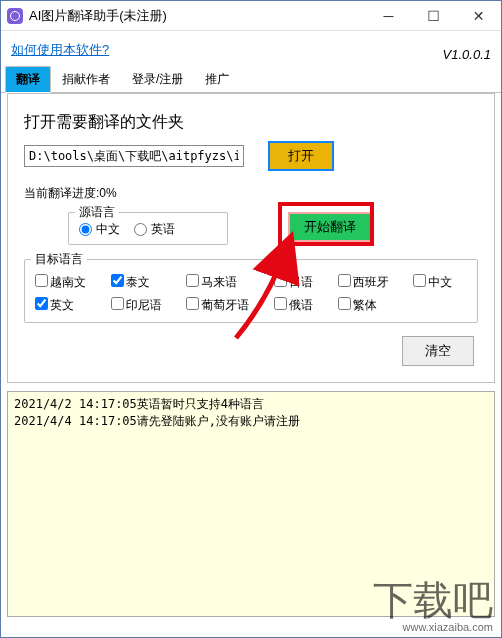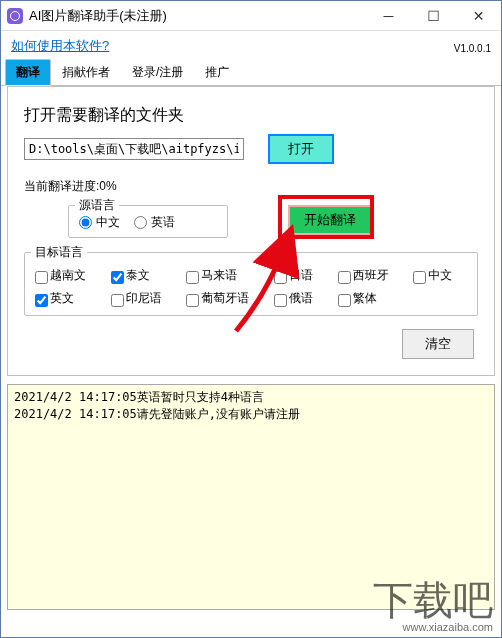--- a/index.html
+++ b/index.html
@@ -44,21 +44,21 @@
       font-size: 14px; color: #333;
       cursor: default;
     }
     .topbar {
       display: flex;
       justify-content: space-between;
       padding: 6px 10px 2px 10px;
       align-items: center;
     }
     .help-link { color: #0066cc; text-decoration: underline; font-size: 13px; }
-    .version { font-size: 10px; margin-top: 4px; }
+    .version { font-size: 13px; margin-top: 10px; font-style: italic; }
     .tabs {
       display: flex;
       padding-left: 4px;
       margin-top: 2px;
     }
     .tab {
       padding: 4px 10px;
       font-size: 12px;
       border: 1px solid transparent;
       cursor: default;
@@ -87,21 +87,21 @@
     .folder-input {
       width: 220px; height: 22px;
       border: 1px solid #888;
       padding: 2px 4px;
       font-family: monospace;
       font-size: 12px;
     }
     .open-btn {
       width: 66px; height: 30px;
       border: 2px solid #0a84ff;
-      background: #5eead4;
+      background: #eab308;
       font-size: 13px;
       cursor: default;
     }
     .progress-text { margin-top: 14px; font-size: 12px; }
     .lang-row { display: flex; align-items: flex-start; margin-top: 10px; margin-left: 44px; }
     .fieldset {
       border: 1px solid #c0c0c0;
       border-radius: 2px;
       padding: 4px 10px 6px 10px;
       position: relative;
@@ -142,21 +142,21 @@
       padding: 10px 10px 8px 10px;
       margin-top: 14px;
       position: relative;
     }
     .check-grid {
       display: grid;
       grid-template-columns: repeat(6, auto);
       gap: 6px 10px;
       margin-top: 4px;
     }
-    .check-item { display: flex; align-items: flex-end; gap: 2px; font-size: 12px; white-space: nowrap; }
+    .check-item { display: flex; align-items: flex-start; gap: 2px; font-size: 12px; white-space: nowrap; }
     .clear-btn {
       position: absolute;
       right: 20px; bottom: 16px;
       width: 72px; height: 30px;
       border: 1px solid #aaa;
       background: #efefef;
       font-size: 13px;
       cursor: default;
     }
     .arrow {
@@ -308,18 +308,18 @@
     <defs>
       <marker id="ah" markerWidth="10" markerHeight="10" refX="7" refY="5" orient="auto">
         <path d="M0,0 L10,5 L0,10 Z" fill="#e30613"></path>
       </marker>
     </defs>
     <path d="M18,118 Q50,80 70,25" stroke="#e30613" stroke-width="5" fill="none" marker-end="url(#ah)"></path>
   </svg>
 </div>
 
 <div class="log-area"><span>2021/4/2 14:17:05英语暂时只支持4种语言</span>
-<span>2021/4/2 14:17:05请先登陆账户,没有账户请注册</span></div>
+<span>2021/4/4 14:17:05请先登陆账户,没有账户请注册</span></div>
 
 <div class="watermark">
   <div class="watermark-main">下载吧</div>
   <div class="watermark-sub">www.xiazaiba.com</div>
 </div>
 
 </body></html>

